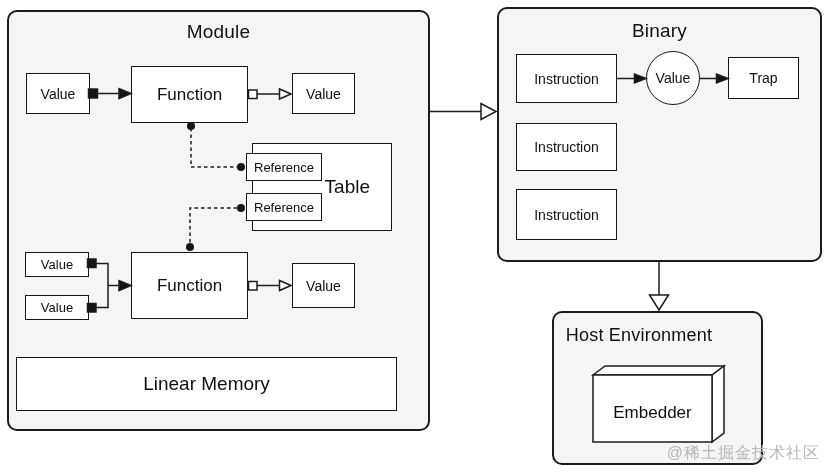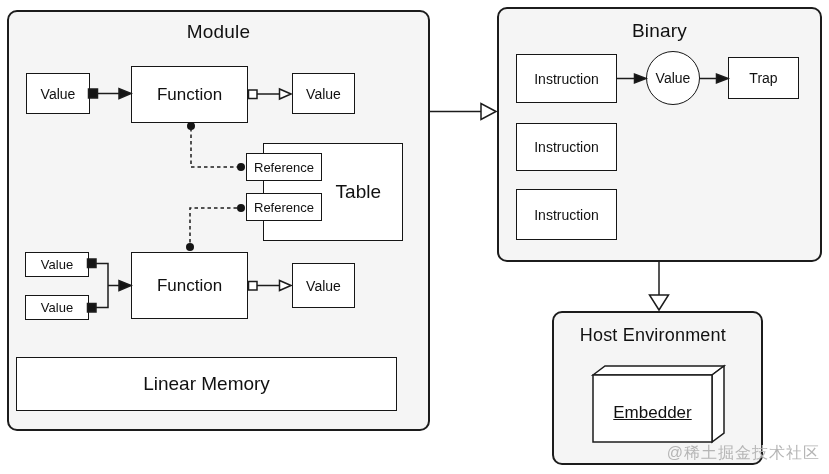--- a/index.html
+++ b/index.html
@@ -19,61 +19,61 @@
   .node{
     position:absolute;background:#ffffff;border:1.5px solid #161616;
     box-sizing:border-box;display:flex;align-items:center;justify-content:center;
     z-index:2;text-align:center;
   }
   .circle{border-radius:50%;}
   
   .b-value1{left:26px;top:73px;width:64px;height:41px;font-size:14px;}
   .b-fn1{left:131px;top:66px;width:117px;height:57px;font-size:17px;}
   .b-value2{left:292px;top:73px;width:63px;height:41px;font-size:14px;}
-  .b-table{left:263px;top:143px;width:140px;height:98px;font-size:19px;
+  .b-table{left:252px;top:143px;width:140px;height:88px;font-size:19px;
            justify-content:flex-end;padding-right:21px;}
   .b-ref1{left:246px;top:153px;width:76px;height:28px;font-size:13px;z-index:3;}
   .b-ref2{left:246px;top:193px;width:76px;height:28px;font-size:13px;z-index:3;}
   .b-value3{left:25px;top:252px;width:64px;height:25px;font-size:13px;}
   .b-value4{left:25px;top:295px;width:64px;height:25px;font-size:13px;}
   .b-fn2{left:131px;top:252px;width:117px;height:67px;font-size:17px;}
   .b-value5{left:292px;top:263px;width:63px;height:45px;font-size:14px;}
   .b-linmem{left:16px;top:357px;width:381px;height:54px;font-size:19px;}
   
   .b-ins1{left:516px;top:54px;width:101px;height:49px;font-size:14px;}
   .b-ins2{left:516px;top:123px;width:101px;height:48px;font-size:14px;}
   .b-ins3{left:516px;top:189px;width:101px;height:51px;font-size:14px;}
   .b-error{left:646px;top:51px;width:54px;height:54px;font-size:14px;}
   .b-trap{left:728px;top:57px;width:71px;height:42px;font-size:14px;}
   
   .b-embedder-label{
     position:absolute;left:593px;top:375px;width:119px;height:75px;
     display:flex;align-items:center;justify-content:center;
-    font-size:17px;z-index:5;text-decoration:underline;
+    font-size:17px;z-index:5;
   }
   #connector-layer{
     position:absolute;left:0;top:0;width:829px;height:474px;z-index:4;
     pointer-events:none;
   }
   .watermark{
     position:absolute;right:9px;top:443px;font-size:16px;color:#b5b5b5;
     z-index:6;letter-spacing:1px;
   }
 </style>
 </head>
 <body>
 
 <div class="container" style="left:7px;top:10px;width:423px;height:421px;"></div>
 <div class="container-title" style="top:21px;left:7px;width:423px;">Module</div>
 
 <div class="container" style="left:497px;top:7px;width:325px;height:255px;"></div>
 <div class="container-title" style="top:20px;left:497px;width:325px;">Binary</div>
 
 <div class="container" style="left:552px;top:311px;width:211px;height:154px;"></div>
-<div class="container-title" style="top:325px;left:552px;width:174px;font-size:18px;text-align:right;">Host Environment</div>
+<div class="container-title" style="top:325px;left:552px;width:174px;font-size:18px;">Host Environment</div>
 
 <div class="node b-value1">Value</div>
 <div class="node b-fn1">Function</div>
 <div class="node b-value2">Value</div>
 
 <div class="node b-table">Table</div>
 <div class="node b-ref1">Reference</div>
 <div class="node b-ref2">Reference</div>
 
 <div class="node b-value3">Value</div>

